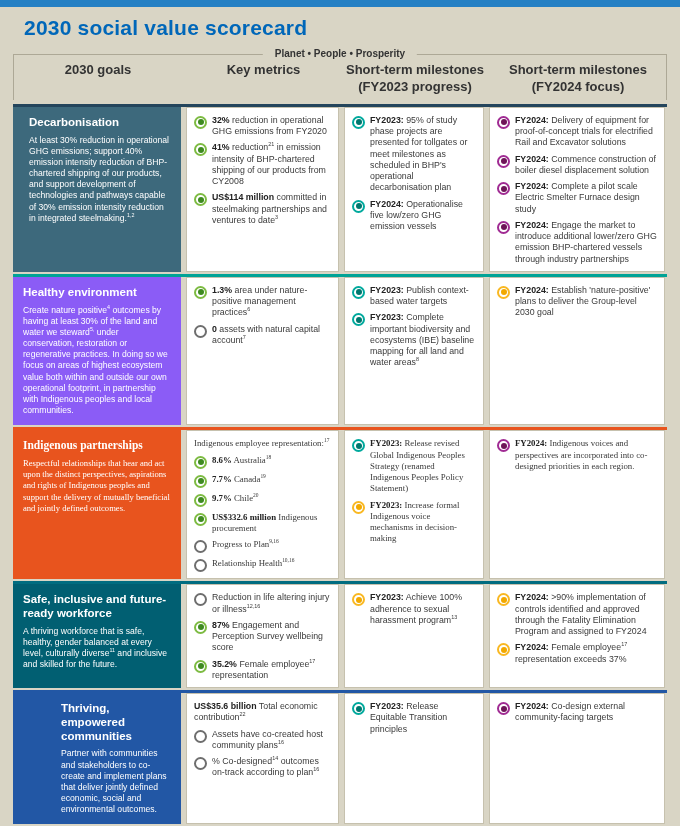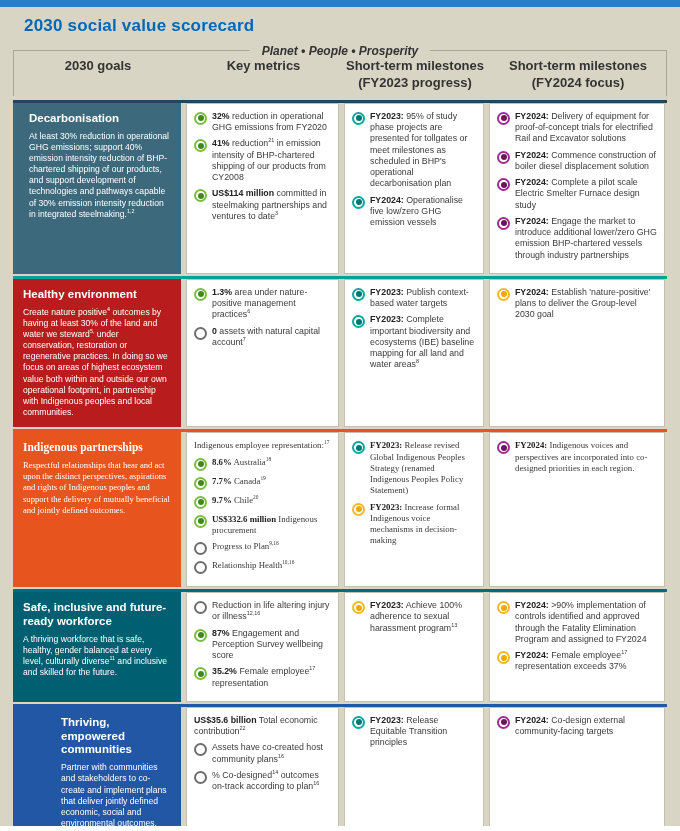--- a/index.html
+++ b/index.html
@@ -6,48 +6,48 @@
   body{
     width:680px;height:831px;overflow:hidden;
     background:#D9D5C5;
     font-family:"Liberation Sans",sans-serif;
     color:#3a3a3a;
     position:relative;
   }
   .topbar{height:7px;background:#2580C4;}
   .page-title{
     margin:9px 0 5px 24px;
-    font-size:17px;font-weight:bold;color:#0067B9;letter-spacing:.2px;
+    font-size:21px;font-weight:bold;color:#0067B9;letter-spacing:.2px;
   }
   .thead{
     position:relative;
     margin:14px 13px 0 13px;
     border:1px solid #ADA896;border-bottom:none;
     padding:7px 0 4px 0;
   }
   .tagline{
     position:absolute;top:-7px;left:50%;transform:translateX(-50%);
     background:#D9D5C5;padding:0 12px;
-    font-size:12px;font-weight:bold;color:#333;white-space:nowrap;font-style:italic;
+    font-size:10px;font-weight:bold;color:#333;white-space:nowrap;
   }
   .grid{
     display:grid;
     grid-template-columns:168px 153px 140px 176px;
     column-gap:5px;
   }
   .thead .hcell{
     text-align:center;font-size:13px;font-weight:bold;line-height:1.3;
     white-space:pre-line;color:#333;
   }
   #rows{margin:4px 13px 0 13px;}
   .sep{height:3px;}
   .row{margin-bottom:2px;}
   .cell{
     background:#fff;border:1px solid #C6C1AE;
-    padding:7px 7px 12px 7px;
+    padding:7px 7px 6px 7px;
   }
   .goal{
     border:none;color:#fff;padding:9px 10px;
   }
   .goal-title{font-size:11.5px;font-weight:bold;margin-bottom:5px;line-height:1.2;}
   .goal-desc{font-size:8.6px;line-height:1.3;}
   .item{display:flex;gap:5px;margin-bottom:5px;}
   .item:last-child{margin-bottom:0;}
   .txt{font-size:8.8px;line-height:1.28;}
   .txt b{color:#222;}
@@ -130,21 +130,21 @@
           <span class="txt"><b>FY2024:</b> Complete a pilot scale Electric Smelter Furnace design study</span>
         </div>
         <div class="item">
           <span class="dot s-new"></span>
           <span class="txt"><b>FY2024:</b> Engage the market to introduce additional lower/zero GHG emission BHP-chartered vessels through industry partnerships</span>
         </div>
       </div>
     </div>
     <div class="sep" style="background: rgb(0, 163, 150);"></div>
     <div class="grid row" style="min-height: 120px;">
-      <div class="cell goal" style="background: #b91c1c;">
+      <div class="cell goal" style="background: #8b5cf6;">
         <div class="goal-title">Healthy environment</div>
         <div class="goal-desc">Create nature positive<sup>4</sup> outcomes by having at least 30% of the land and water we steward<sup>5,</sup> under conservation, restoration or regenerative practices. In doing so we focus on areas of highest ecosystem value both within and outside our own operational footprint, in partnership with Indigenous peoples and local communities.</div>
       </div>
       <div class="cell">
         <div class="item">
           <span class="dot s-improved"></span>
           <span class="txt"><b>1.3%</b> area under nature-positive management practices<sup>6</sup></span>
         </div>
         <div class="item">
           <span class="dot s-none"></span>

